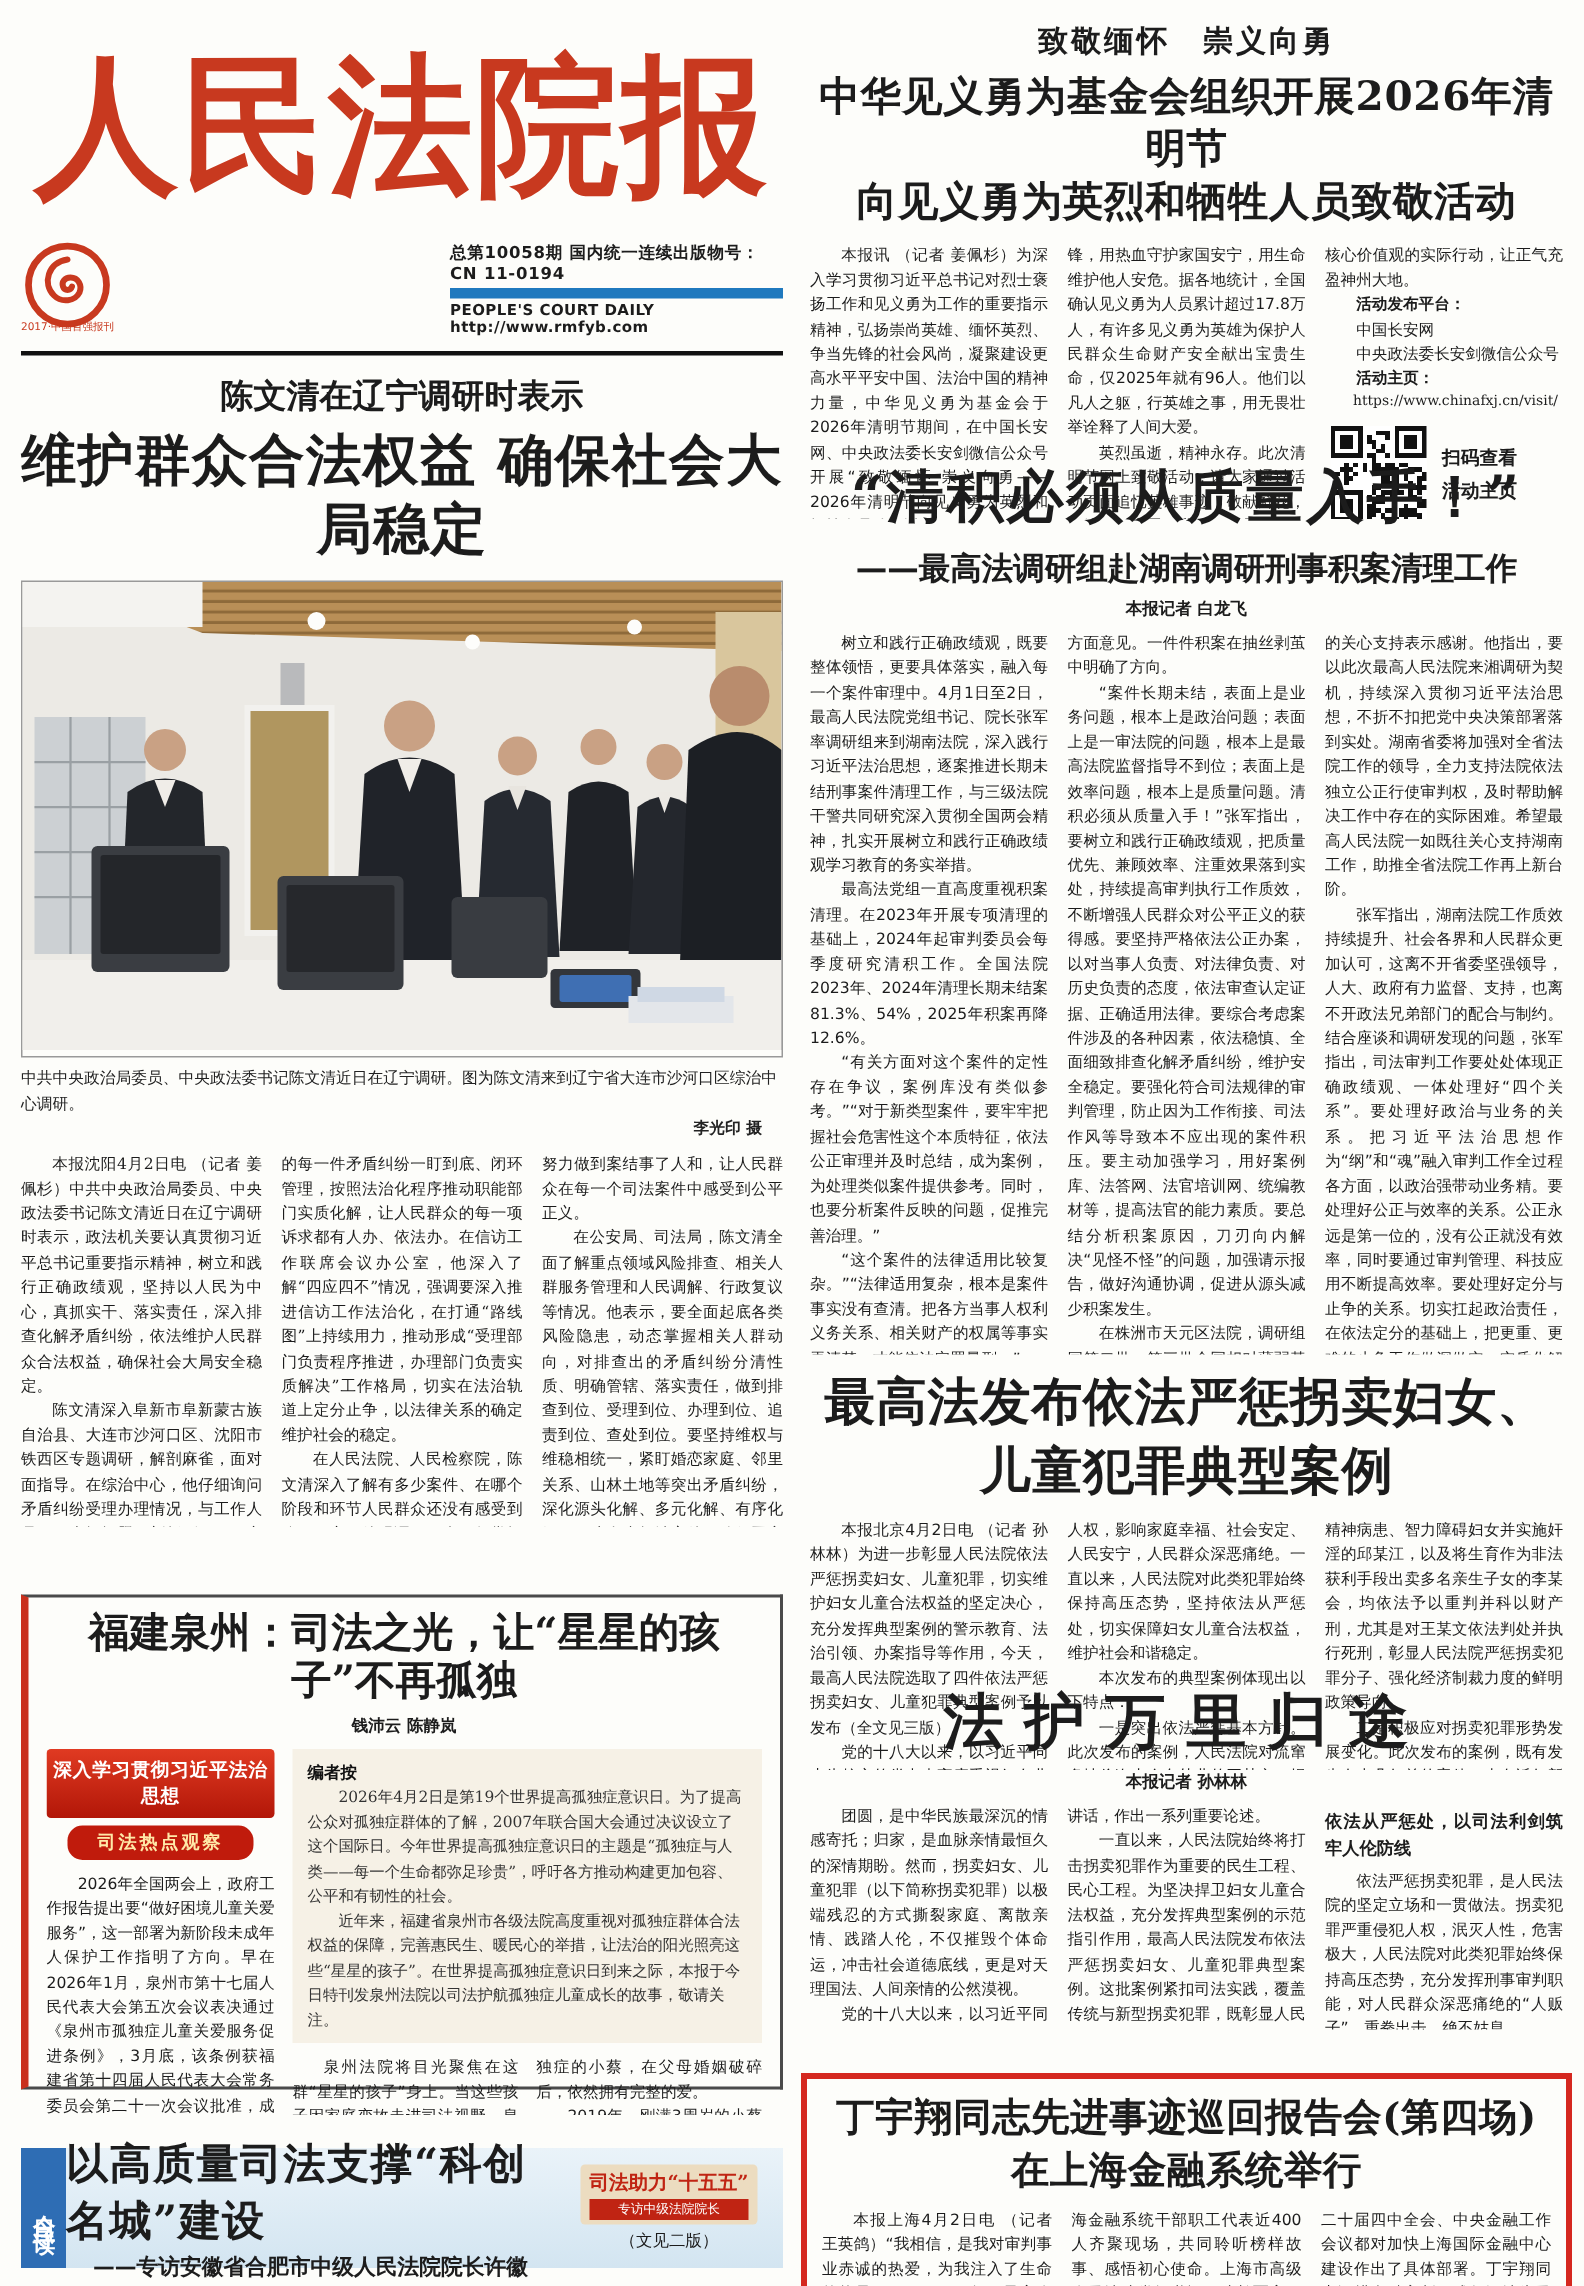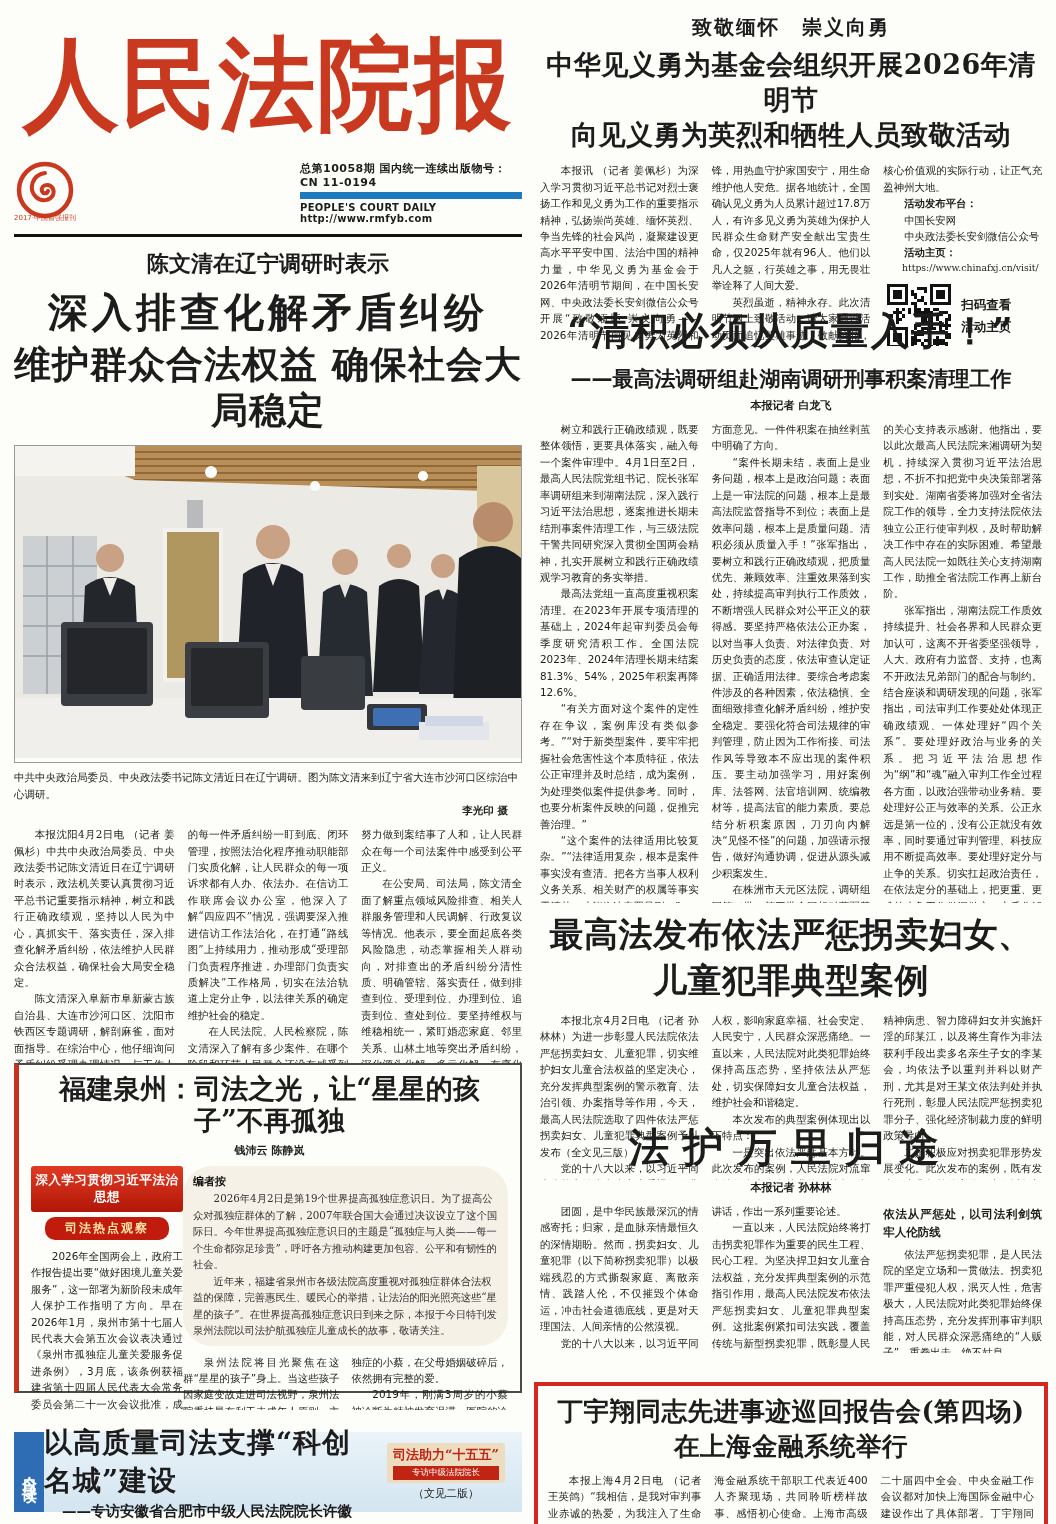--- a/index.html
+++ b/index.html
@@ -29,30 +29,30 @@
   .cols{display:flex;gap:13px;overflow:hidden;margin-top:8px;}
   .col{flex:1;font-size:10.4px;line-height:1.58;text-align:justify;}
   .col p{margin:0;text-indent:2em;}
   .col[data-cont="true"] p:first-child{text-indent:0;}
   .story-a .cols{height:250px;}
   
   .box-e{position:absolute;left:14px;top:1063px;width:508px;height:330px;box-sizing:border-box;
     border:2px solid #4a4a4a;border-left:5px solid #c9301d;padding:8px 12px;background:#fdfdfa;}
   .box-e .h1{font-size:27px;font-weight:900;text-align:center;line-height:1.2;}
   .byline{font-size:11px;text-align:center;margin-top:5px;font-weight:bold;}
-  .e-body{display:flex;margin-top:8px;height:244px;overflow:hidden;}
+  .e-body{display:flex;gap:12px;margin-top:8px;height:244px;overflow:hidden;}
   .e-left{width:152px;flex:none;}
   .badge-red{background:linear-gradient(180deg,#e03a22,#b21708);color:#fff;font-weight:900;
     font-size:12.5px;text-align:center;padding:6px 4px;border-radius:3px;letter-spacing:.5px;}
   .badge-sub{background:#c01b0c;color:#ffe9a8;font-weight:bold;font-size:12px;text-align:center;
     margin:5px 14px 8px;padding:3px 0;border-radius:10px;letter-spacing:2px;}
   .e-left .col{margin-top:4px;}
   .e-right{flex:1;display:flex;flex-direction:column;}
   .note-box{background:#f6f1e6;padding:7px 10px;font-size:10.3px;line-height:1.6;color:#333;
-    font-family:"DejaVu Serif","Liberation Serif",serif;border-radius:29px;}
+    font-family:"DejaVu Serif","Liberation Serif",serif;}
   .note-box .lbl{font-weight:900;font-size:11px;color:#111;}
   .note-box p{margin:0;text-indent:2em;}
   .e-cols{display:flex;gap:12px;margin-top:8px;overflow:hidden;flex:1;}
   
   .guide{position:absolute;left:14px;top:1432px;width:508px;height:80px;
     background:linear-gradient(180deg,#eaf3f9,#d3e5f1);display:flex;align-items:stretch;}
   .guide-label{width:30px;background:#2e6db4;color:#fff;writing-mode:vertical-rl;
     font-size:15px;font-weight:900;letter-spacing:4px;display:flex;align-items:center;justify-content:center;}
   .guide-center{flex:1;display:flex;flex-direction:column;align-items:center;justify-content:center;}
   .guide-h{font-size:28px;font-weight:900;letter-spacing:1px;}
@@ -111,21 +111,20 @@
       <div class="mi-block mi-r">
         <div class="mi-small">总第10058期 国内统一连续出版物号：CN 11-0194</div>
         <div class="mi-bar"></div>
         <div class="mi-eng">PEOPLE'S COURT DAILY  http://www.rmfyb.com</div>
       </div>
     </div>
     <div class="mast-rule"></div>
 
     <div class="story-a headline-serif">
       <div class="kicker">陈文清在辽宁调研时表示</div>
-      <div class="head-xl h1">深入排查化解矛盾纠纷</div>
       <div class="head-xl h2">维护群众合法权益 确保社会大局稳定</div>
 
       <div class="photo">
         <svg width="506" height="312" viewBox="0 0 506 312">
           <defs>
             <pattern id="slats" width="506" height="7" patternUnits="userSpaceOnUse">
               <rect width="506" height="7" fill="#b98f57"></rect>
               <rect y="5" width="506" height="2" fill="#8e6a3a"></rect>
             </pattern>
           </defs>

